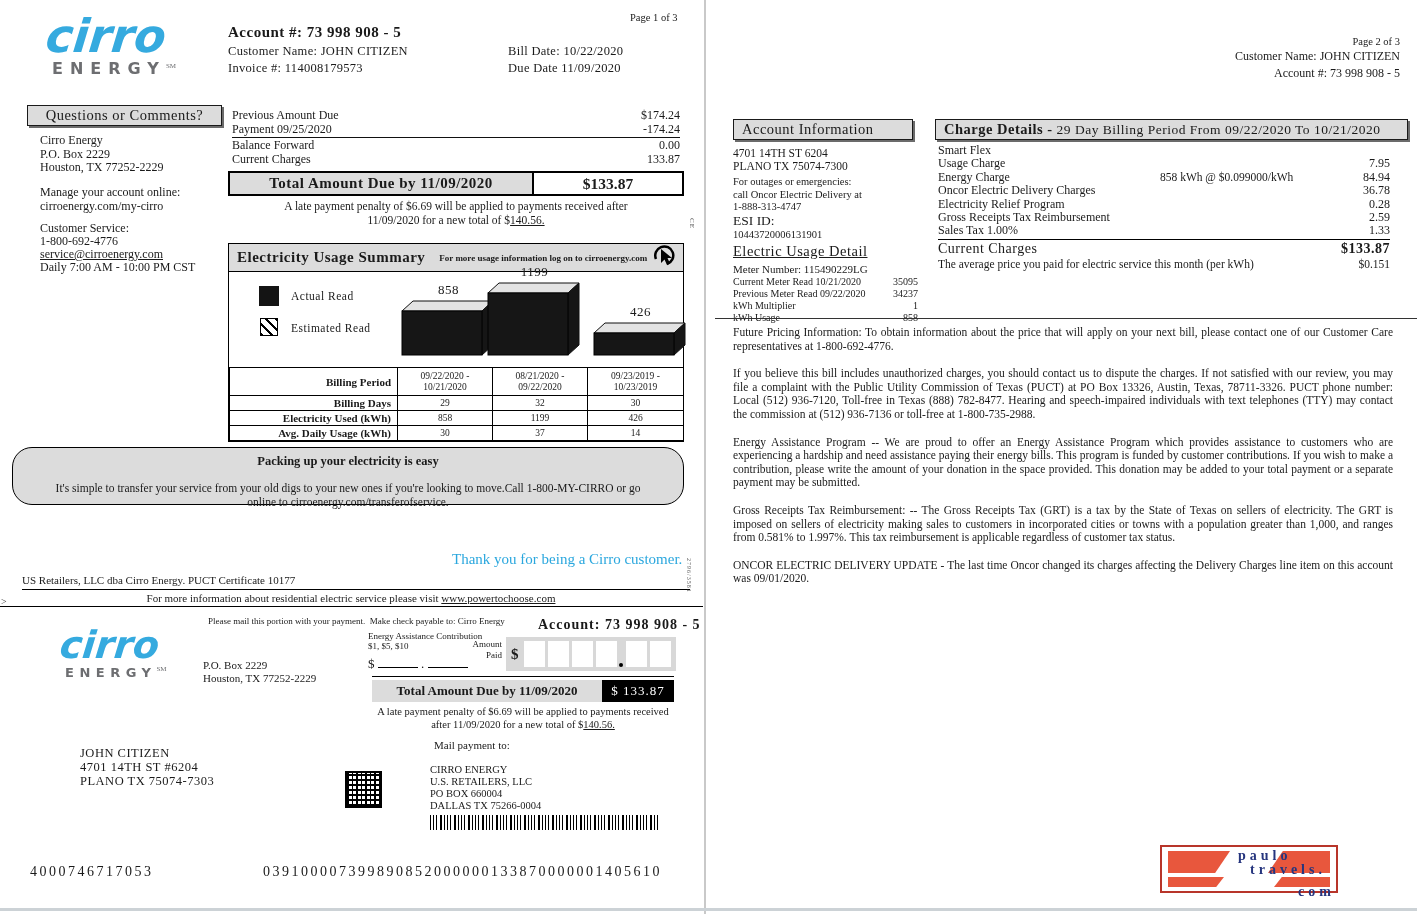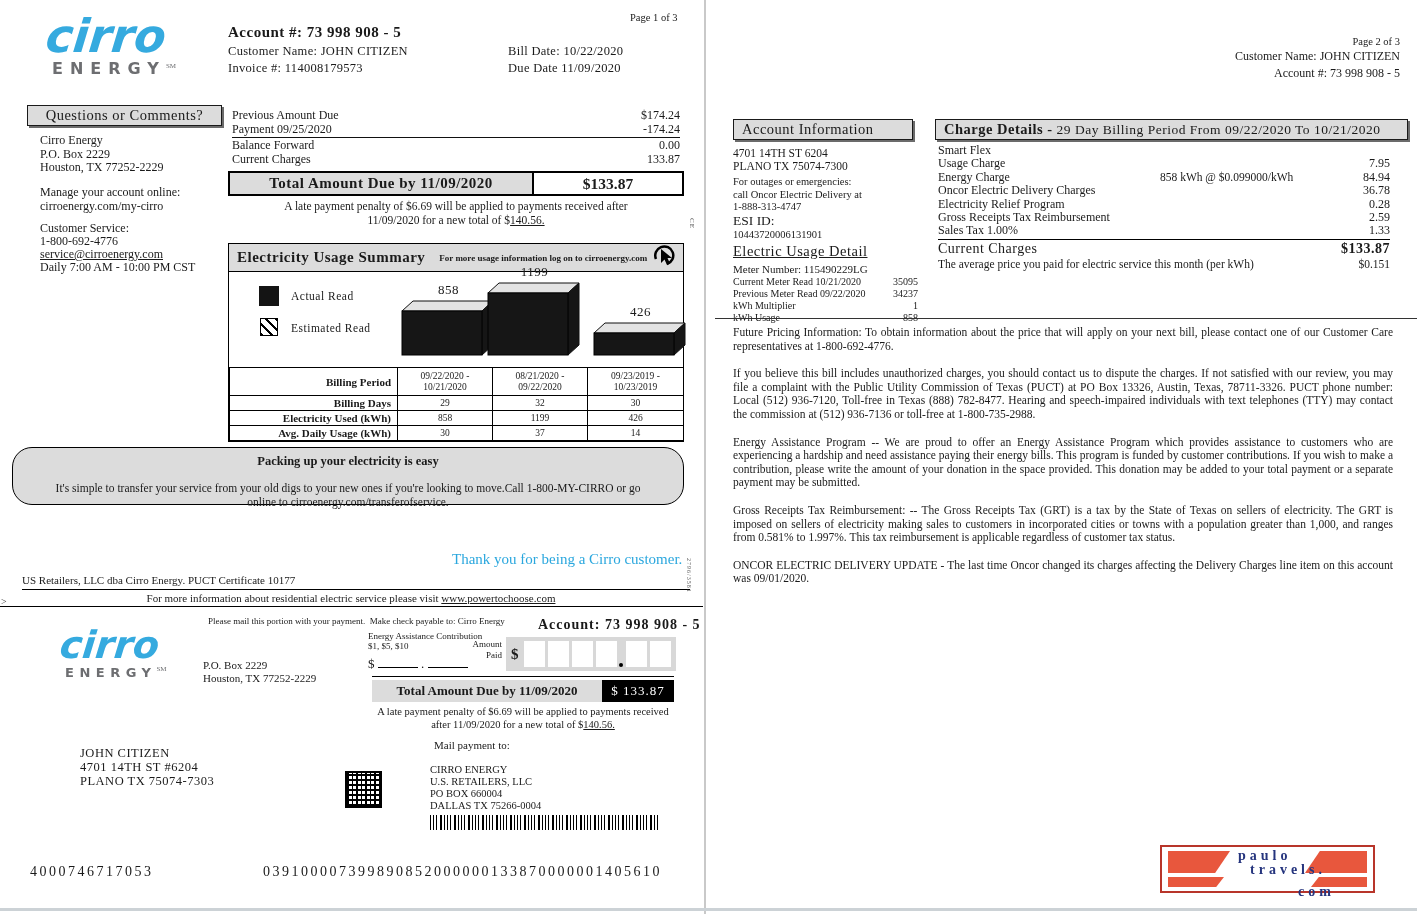--- a/index.html
+++ b/index.html
@@ -73,21 +73,21 @@
   .ocr { font-size:14px; letter-spacing:2.5px; }
 
   
   .p2-head { left:1095px; top:36px; width:305px; text-align:right; }
   .charge-row { position:relative; display:flex; justify-content:space-between; font-size:12px; line-height:13.4px; }
   .charge-detail { position:absolute; left:222px; font-size:11.5px; }
   .meter-row { display:flex; justify-content:space-between; font-size:10px; line-height:12px; }
   .para { font-size:11.5px; line-height:13.6px; text-align:justify; margin-bottom:14px; }
 
   
-  .paulo { left:1160px; top:845px; width:215px; height:48px; background:#fff; border:2px solid #b8352a; }
+  .paulo { left:1160px; top:845px; width:178px; height:48px; background:#fff; border:2px solid #b8352a; }
   .paulo .shp { position:absolute; background:#e8573d; }
   .paulo-txt { position:absolute; color:#26357e; font-size:14px; letter-spacing:4px; font-weight:bold; }
 
   .divider-v { left:704px; top:0; width:2px; height:914px; background:#c9c9c9; }
   .bottom-line { left:0; top:908px; width:1417px; height:3px; background:#ccd2d6; }
   .hline { border-top:1.5px solid #000; }
 </style>
 </head>
 <body>
 

